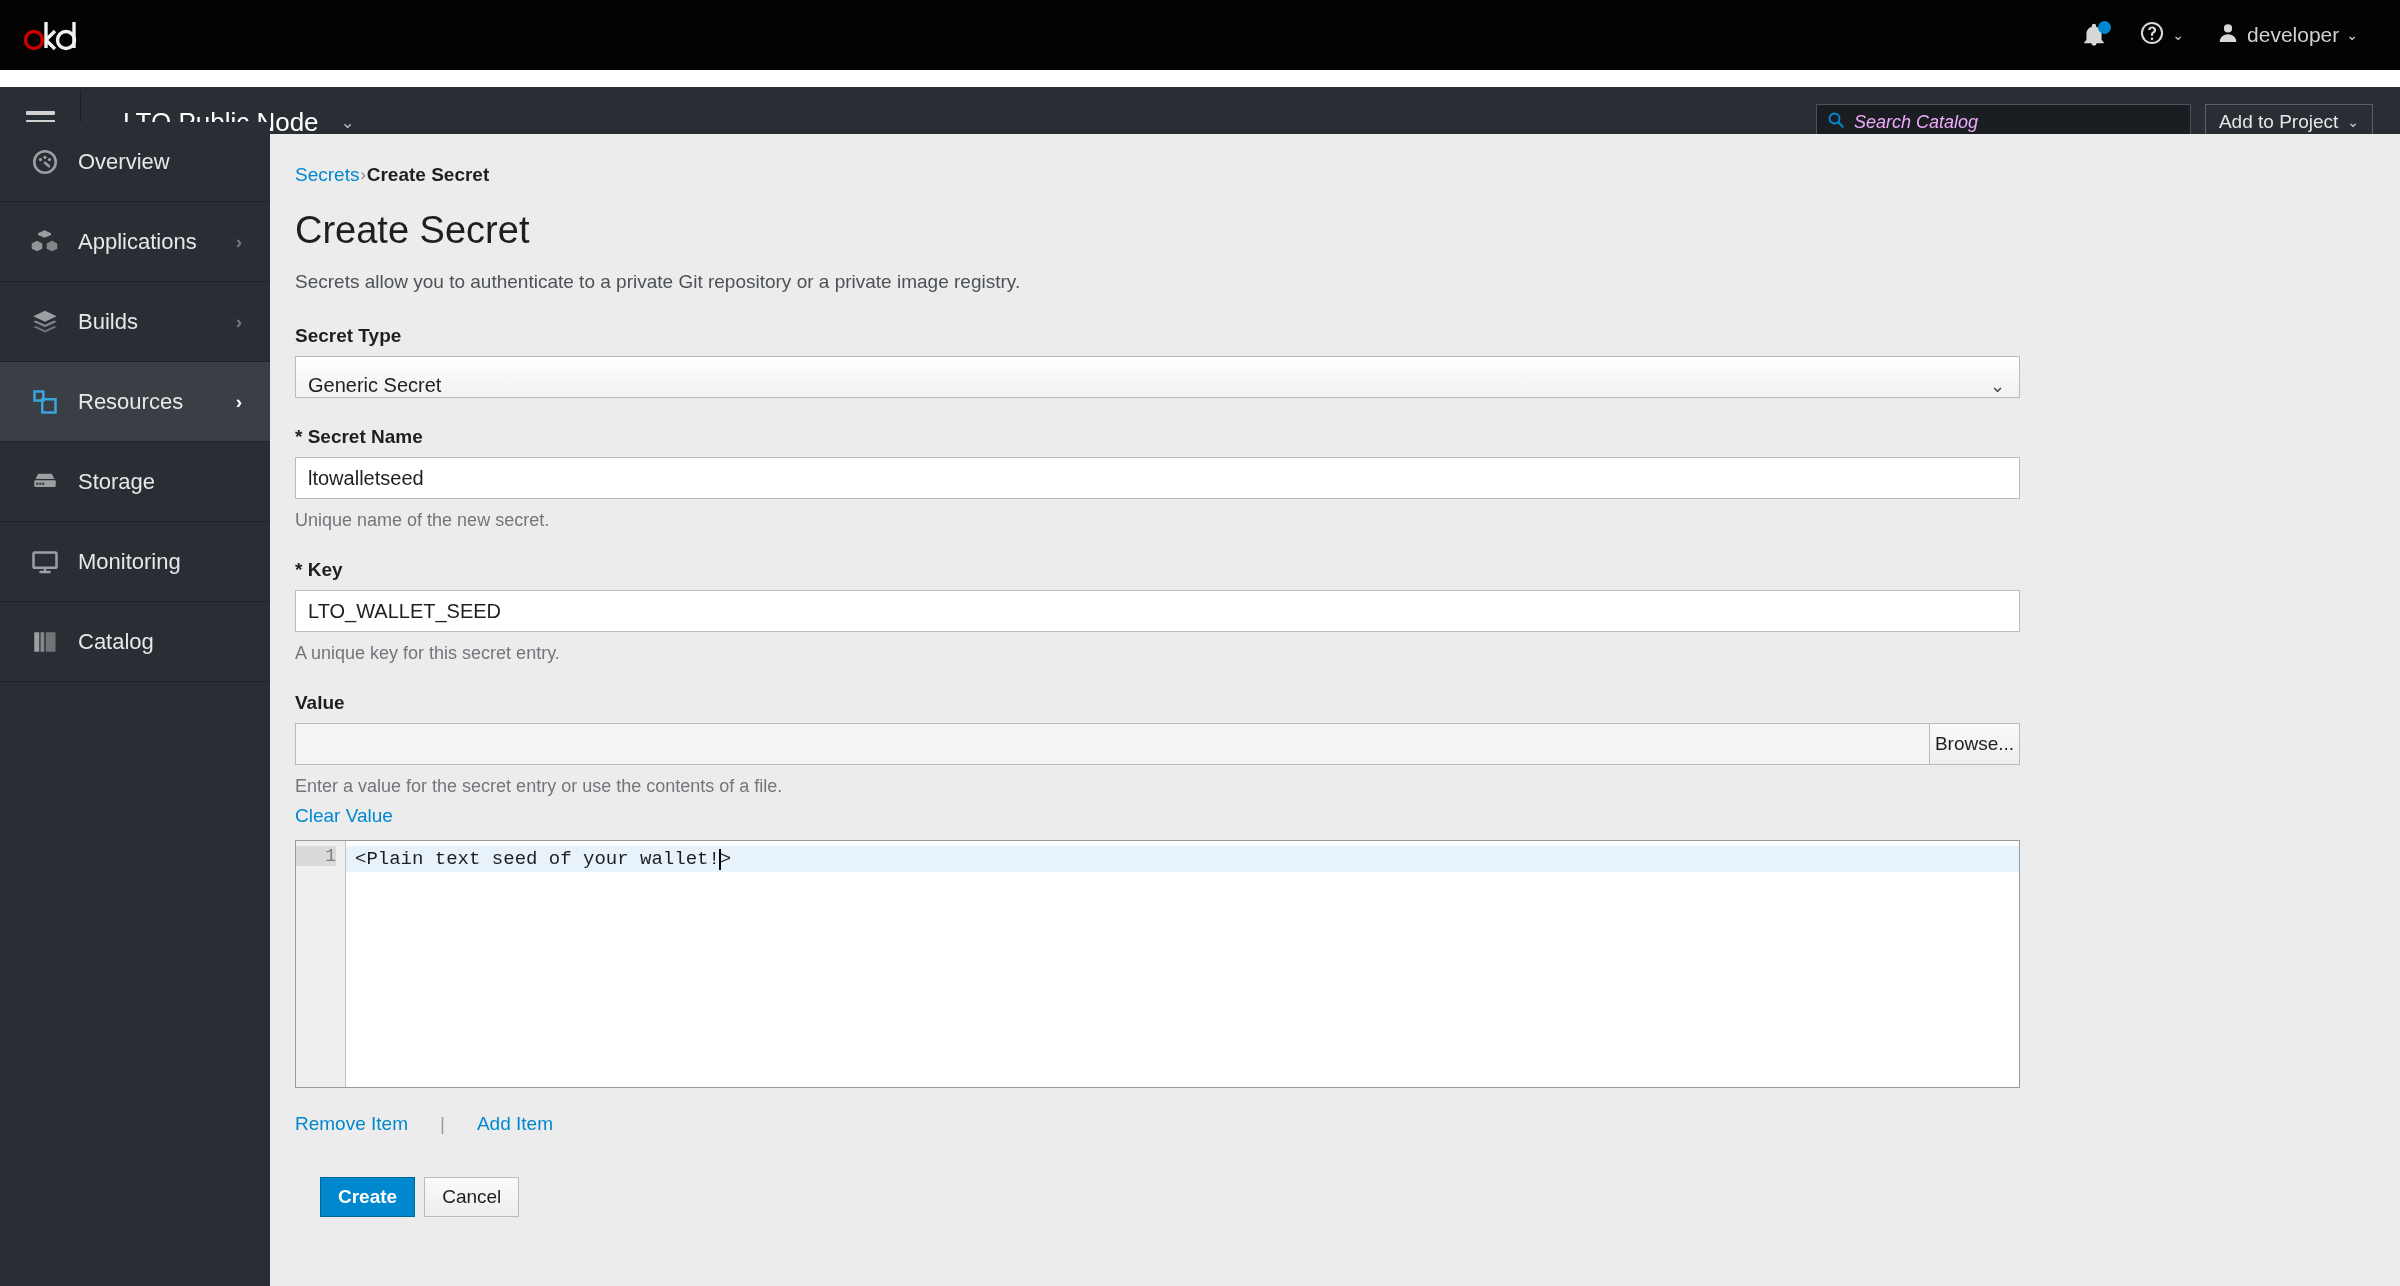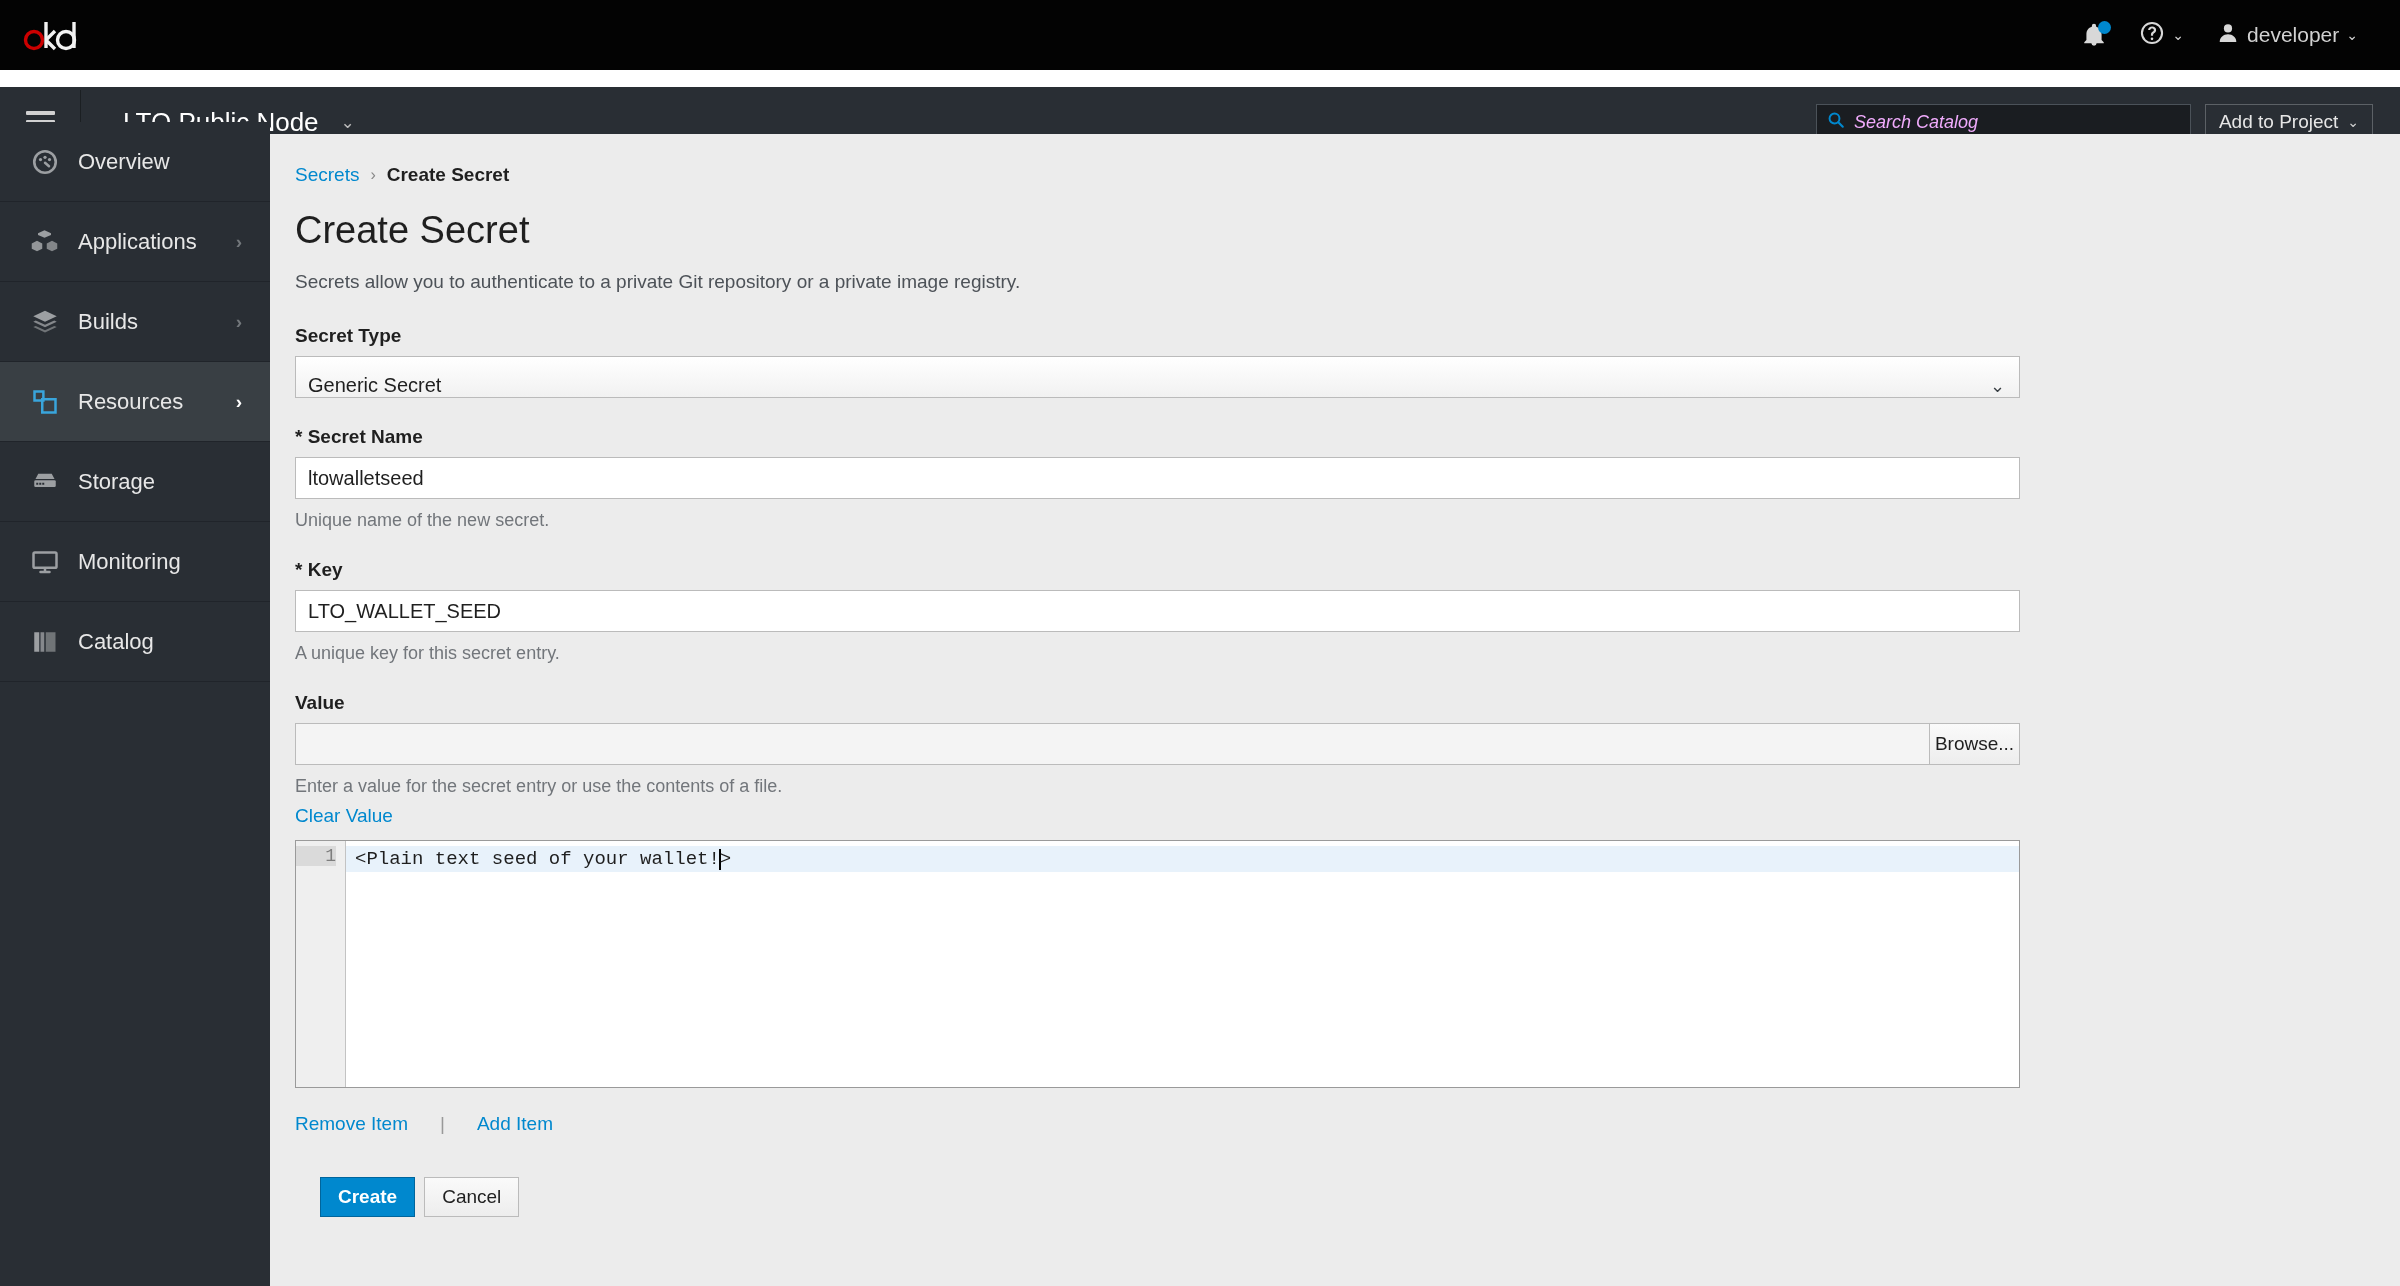--- a/index.html
+++ b/index.html
@@ -84,21 +84,21 @@
   }
   .nav-item.active .nav-chev { color: #ffffff; }
   .sidebar-rest { background: #292e34; height: 100%; }
 
   
   .content {
     position: absolute; top: 134px; left: 270px; width: 2130px; height: 1152px;
     background: #ececec;
   }
   .inner { padding: 0 0 0 25px; }
-  .breadcrumb { display: flex; align-items: center; gap: 11px; padding-top: 30px; font-size: 19px; }
+  .breadcrumb { display: flex; align-items: center; gap: 1px; padding-top: 30px; font-size: 19px; }
   .bc-link { color: #0088ce; cursor: pointer; }
   .bc-sep { color: #888; font-size: 16px; }
   .bc-current { color: #1f1f1f; font-weight: bold; }
   .page-title { font-size: 38px; color: #1f1f1f; margin: 23px 0 0 0; font-weight: normal; }
   .page-sub { font-size: 19px; color: #4d5258; margin-top: 19px; }
 
   .form { margin-top: 32px; width: 1725px; }
   .fld-label { font-size: 19px; color: #1f1f1f; font-weight: bold; margin-bottom: 9px; }
   .txt-input {
     width: 1725px; height: 42px; border: 1px solid #bbb; background: #fff;

